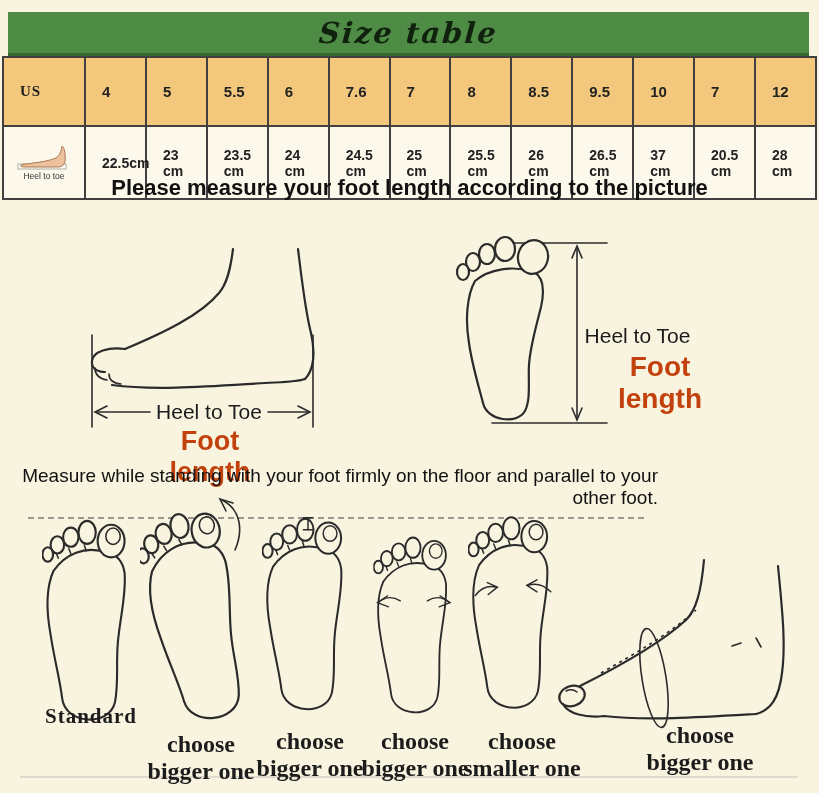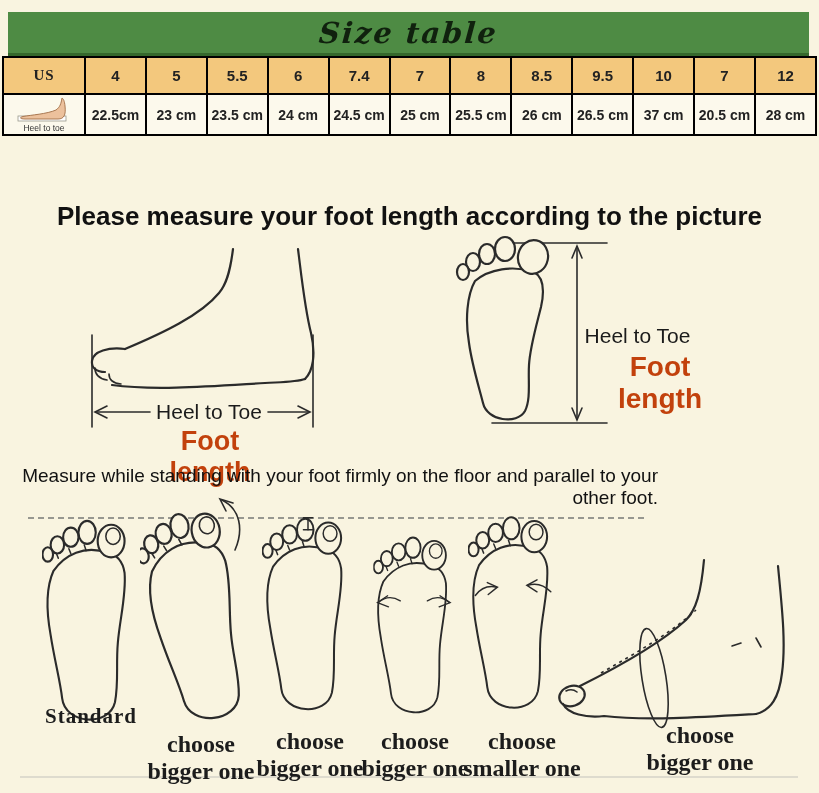--- a/index.html
+++ b/index.html
@@ -9,34 +9,34 @@
   
   .title-bar{position:absolute;left:8px;top:12px;width:801px;height:41px;
     background:#4e8b44;border-bottom:3px solid #35682c;
     display:flex;align-items:center;justify-content:center;}
   .title-bar .title{font-family:"DejaVu Serif",serif;font-style:italic;font-weight:bold;
     font-size:29px;color:#10210e;letter-spacing:2px;transform:skewX(-4deg);}
 
   
   table.size{position:absolute;left:2px;top:56px;width:815px;border-collapse:collapse;
     table-layout:fixed;}
-  table.size td{border:2px solid #000000;text-align:center;vertical-align:middle;
-    color:#222;background:#fcf9ec;padding:0;}
+  table.size td{border:2px solid #404040;vertical-align:middle;
+    color:#222;background:#fcf9ec;padding:16px;}
   table.size tr.r-us td{background:#f3c87d;height:35px;
     font-weight:bold;font-size:15px;}
   table.size tr.r-eu td{height:37px;font-weight:bold;font-size:15px;}
   table.size tr.r-cm td{height:39px;font-weight:bold;font-size:14px;}
   table.size td.lab{font-family:"Liberation Serif",serif;font-weight:bold;font-size:16px;
     letter-spacing:1px;}
   .footcell{display:flex;flex-direction:column;align-items:center;justify-content:center;line-height:1;}
   .footcap{font-size:8.5px;font-weight:normal;color:#333;letter-spacing:0;margin-top:1px;}
 
   
-  .measure-heading{position:absolute;left:0;top:201px;width:819px;text-align:center;
-    font-size:26px;font-weight:bold;color:#111;}
+  .measure-heading{position:absolute;left:0;top:175px;width:819px;text-align:center;
+    font-size:22px;font-weight:bold;color:#111;}
   .measure-note{position:absolute;left:0;top:465px;width:658px;text-align:right;
     font-size:19px;color:#111;}
 
   
   .diagram-svg{position:absolute;}
   .lbl-heel{position:absolute;font-size:21px;color:#1b1b1b;text-align:center;}
   .lbl-footlen{position:absolute;font-weight:bold;color:#c2410c;text-align:center;}
   .lbl-footlen.left{left:140px;top:426px;width:140px;font-size:27px;}
   .lbl-footlen.right{left:585px;top:351px;width:150px;font-size:28px;}
   .lbl-heel.left{left:150px;top:400px;width:118px;}
@@ -79,21 +79,21 @@
         <col>
         <col>
     </colgroup>
     <tbody>
         <tr class="r-us">
       <td class="lab">US</td>
       <td>4</td>
       <td>5</td>
       <td>5.5</td>
       <td>6</td>
-      <td>7.4</td>
+      <td>7.6</td>
       <td>7</td>
       <td>8</td>
       <td>8.5</td>
       <td>9.5</td>
       <td>10</td>
       <td>7</td>
       <td>12</td>
     </tr>
     <tr class="r-cm">
       <td>

